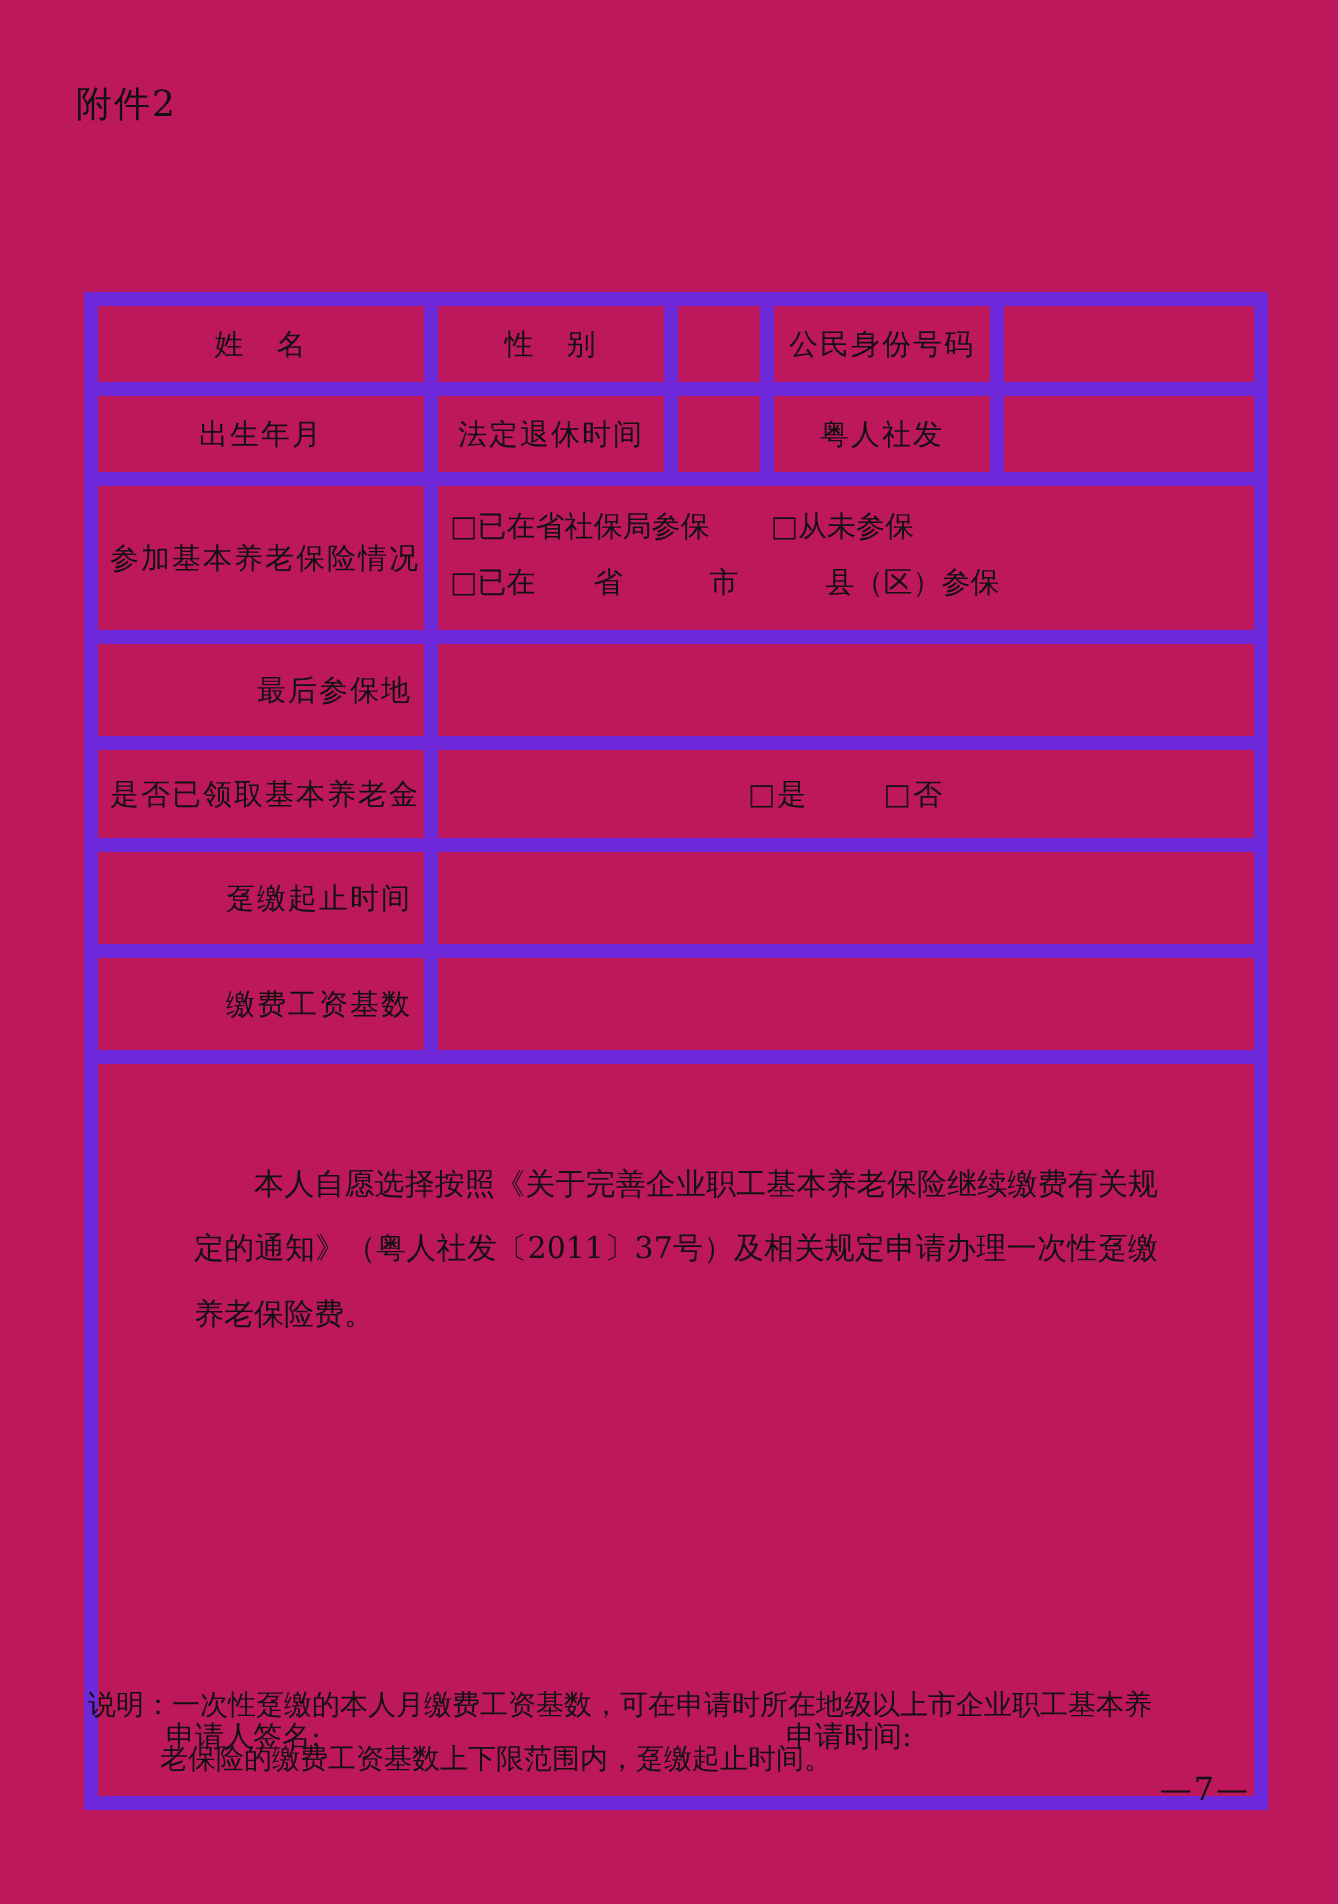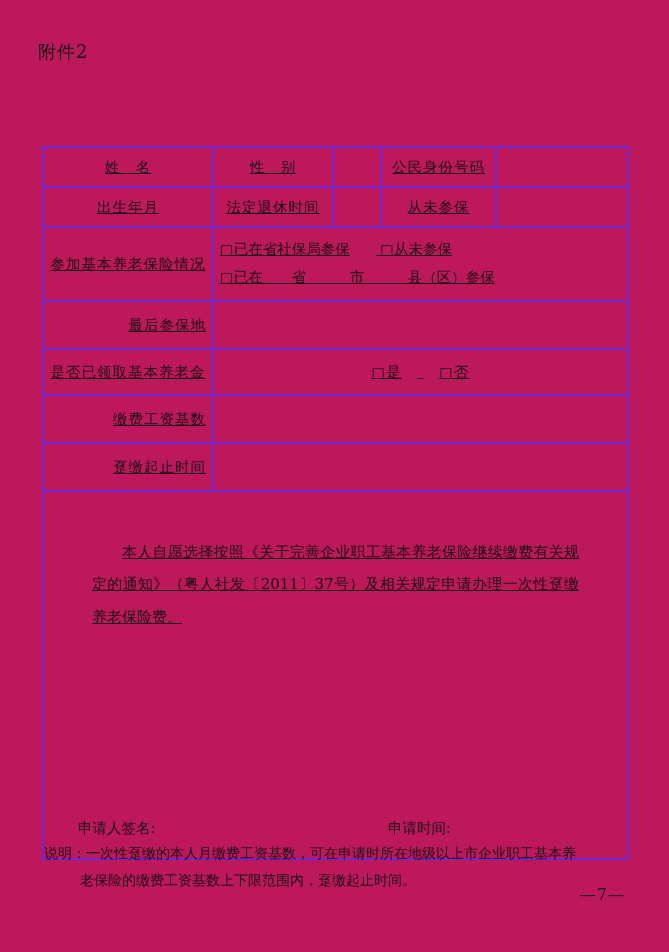--- a/index.html
+++ b/index.html
@@ -44,26 +44,25 @@
   }
   table.form {
     position: absolute;
     left: 42px;
     top: 146px;
     width: 585px;
     border-collapse: collapse;
     table-layout: fixed;
   }
   table.form td {
-    border: 2px solid #6d28d9;
+    border: 7px solid #6d28d9;
     font-size: 14.5px;
     padding: 0 6px;
     vertical-align: middle;
     font-family: "DejaVu Serif", "Liberation Serif", serif;
-    text-decoration: underline;
   }
   .lbl {
     text-align: center;
     letter-spacing: 1px;
     white-space: nowrap;
   }
   .h38 { height: 38px; }
   .h44 { height: 44px; }
   .h46 { height: 46px; text-align: right; }
   .cell-fill { }
@@ -146,21 +145,21 @@
       <td class="lbl h38">性　别</td>
       <td class="cell-fill h38"></td>
       <td class="lbl h38">公民身份号码</td>
       <td class="cell-fill h38"></td>
     </tr>
 
     <tr>
       <td class="lbl h38">出生年月</td>
       <td class="lbl h38">法定退休时间</td>
       <td class="cell-fill h38"></td>
-      <td class="lbl h38">从未参保</td>
+      <td class="lbl h38">粤人社发</td>
       <td class="cell-fill h38"></td>
     </tr>
 
 
     <tr>
       <td class="lbl" style="height:72px;">参加基本养老保险情况</td>
       <td colspan="4" class="insurance-lines">
         <div class="row1">
           <span>□已在省社保局参保</span>
           <span>□从未参保</span>
@@ -178,26 +177,26 @@
 
     <tr>
       <td class="lbl h44">是否已领取基本养老金</td>
       <td colspan="4" class="h44 center-opts">
         <span class="opt">□是</span>
         <span class="opt">□否</span>
       </td>
     </tr>
 
     <tr>
+      <td class="lbl h46">趸缴起止时间</td>
+      <td colspan="4" class="h46"></td>
+    </tr>
+
+    <tr>
       <td class="lbl h46">缴费工资基数</td>
-      <td colspan="4" class="h46"></td>
-    </tr>
-
-    <tr>
-      <td class="lbl h46">趸缴起止时间</td>
       <td colspan="4" class="h46"></td>
     </tr>
 
     <tr>
       <td colspan="5" style="padding:14px;">
         <div class="declaration">本人自愿选择按照《关于完善企业职工基本养老保险继续缴费有关规定的通知》（粤人社发〔2011〕37号）及相关规定申请办理一次性趸缴养老保险费。</div>
         <div class="sign-row">
           <span class="sign-left">申请人签名:</span>
           <span class="sign-right">申请时间:</span>
         </div>

